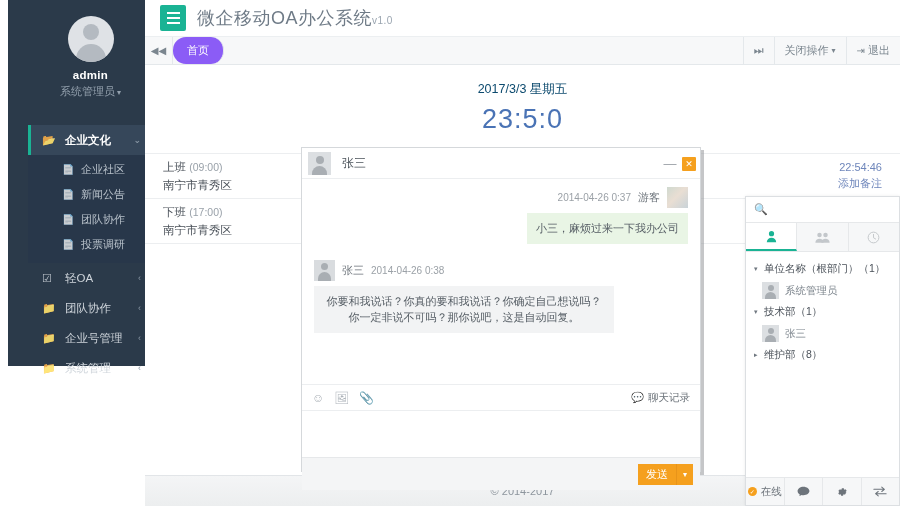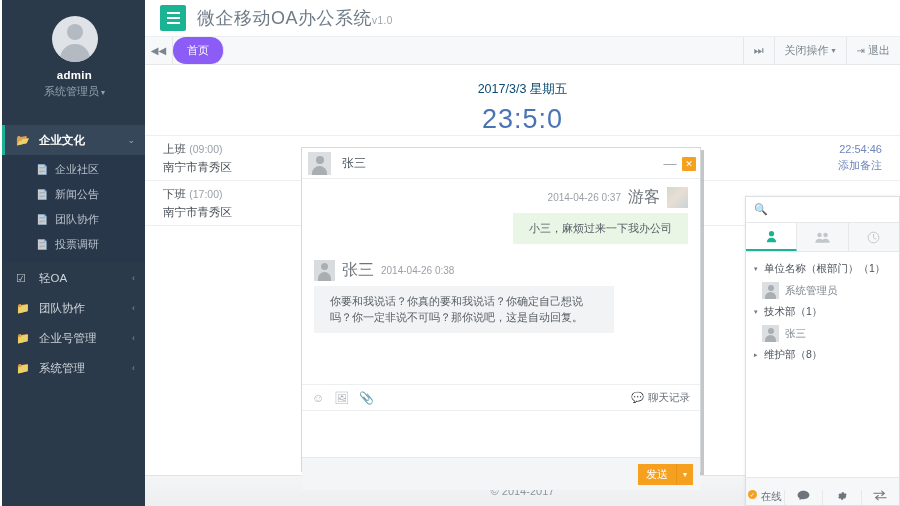--- a/index.html
+++ b/index.html
@@ -7,24 +7,25 @@
     width: 900px; height: 506px;
     font-family: "Liberation Sans", "DejaVu Sans", sans-serif;
     font-size: 12px;
     background: #ffffff;
     overflow: hidden;
   }
   #root { position: relative; width: 900px; height: 506px; }
 
   
   .sidebar {
-    position: absolute; left: 2px; top: 0;
-    width: 145px; height: 506px;
+    position: absolute; left: 8px; top: 0;
+    width: 145px; height: 366px;
     background: #2b3a4a;
     color: #c5cbd3;
+    padding-left: 20px;
   }
   .profile {
     padding: 16px 0 14px 0;
     text-align: center;
   }
   .avatar-circle {
     width: 46px; height: 46px; border-radius: 50%;
     background: #dfe2e6;
     margin: 0 auto 7px auto;
     position: relative;
@@ -120,21 +121,21 @@
   
   .content {
     position: absolute; left: 145px; top: 65px;
     width: 755px; height: 410px; background: #fff;
     overflow: hidden;
   }
   .clock-box { text-align: center; padding-top: 16px; }
   .clock-date { font-size: 12.5px; color: #0c4a6e; margin-bottom: 6px; }
   .clock-time { font-size: 27px; color: #4a73b5; font-weight: 400; letter-spacing: 1px; }
 
-  .attend-list { border-top: 1px solid #eceef0; }
+  .attend-list { margin-top: 18px; border-top: 1px solid #eceef0; }
   .attend-row {
     position: relative; height: 45px;
     border-bottom: 1px solid #eceef0;
     padding: 6px 18px 0 18px;
   }
   .attend-label { font-size: 11.5px; color: #4a5159; }
   .attend-label .tm { color: #99a1a9; font-size: 10.5px; }
   .attend-place { font-size: 11.5px; color: #4a5159; margin-top: 3px; }
   .attend-right {
     position: absolute; right: 18px; top: 7px; text-align: right;
@@ -189,29 +190,29 @@
   }
 
   .chat-body { height: 205px; padding: 8px 12px; overflow: hidden; }
   .msg { margin-bottom: 4px; }
   .msg.right { text-align: right; }
   .msg-meta {
     display: flex; align-items: center; gap: 7px;
     font-size: 10px; color: #9ba1a7; margin-bottom: 5px;
   }
   .msg.right .msg-meta { justify-content: flex-end; }
-  .msg-meta .who { color: #6d747b; font-size: 16px; }
+  .msg-meta .who { color: #6d747b; font-size: 11px; }
   .mini-av { width: 21px; height: 21px; background: #d9dcdf; position: relative; overflow: hidden; }
   .mini-av::before { content:""; position:absolute; width:7px;height:7px;border-radius:50%;background:#a9aeb3;left:7px;top:3.5px;}
   .mini-av::after { content:""; position:absolute; width:13px;height:9px;border-radius:7px 7px 0 0;background:#a9aeb3;left:4px;top:12.5px;}
   .mini-av.photo { background: linear-gradient(135deg,#cfd9cf 0%, #e9ded3 45%, #c9d3d8 100%); }
   .mini-av.photo::before, .mini-av.photo::after { display: none; }
   .bubble {
-    display: inline-block; max-width: 300px; text-align: left;
-    padding: 7px 16px; font-size: 11px; line-height: 1.5; color: #555d64;
+    display: inline-block; max-width: 300px; text-align: center;
+    padding: 7px 9px; font-size: 11px; line-height: 1.5; color: #555d64;
   }
   .bubble.green { background: #e9f5e5; }
   .bubble.gray { background: #f2f3f4; }
 
   .chat-tools {
     height: 27px; border-top: 1px solid #eceef0; border-bottom: 1px solid #eceef0;
     display: flex; align-items: center; padding: 0 10px; gap: 10px;
     position: relative;
   }
   .tool-ico { color: #adb3b9; font-size: 12px; cursor: pointer; line-height: 1; }
@@ -273,24 +274,23 @@
     padding: 2px 8px 2px 16px; font-size: 10.5px; color: #7d858d; cursor: pointer;
   }
   .cp-av { width: 17px; height: 17px; background: #dcdfe2; position: relative; overflow: hidden; flex: none; }
   .cp-av::before { content:""; position:absolute; width:6px;height:6px;border-radius:50%;background:#a9aeb3;left:5.5px;top:2.5px;}
   .cp-av::after { content:""; position:absolute; width:11px;height:7px;border-radius:6px 6px 0 0;background:#a9aeb3;left:3px;top:10px;}
   .cp-foot {
     position: absolute; bottom: 0; left: 0; width: 100%; height: 28px;
     background: #f6f7f8; border-top: 1px solid #e6e8ea; display: flex;
   }
   .cp-foot-item {
-    flex: 1; display: flex; align-items: flex-start; justify-content: center; gap: 4px;
+    flex: 1; display: flex; align-items: center; justify-content: center; gap: 4px;
     font-size: 10.5px; color: #6d747b; cursor: pointer;
     border-right: 1px solid #e6e8ea;
-    margin-top: 12px;
   }
   .cp-foot-item:last-child { border-right: none; }
   .status-dot {
     width: 9px; height: 9px; border-radius: 50%; background: #f5a01e;
     display: flex; align-items: center; justify-content: center;
     color: #fff; font-size: 6px;
   }
 </style>
 </head>
 <body>

